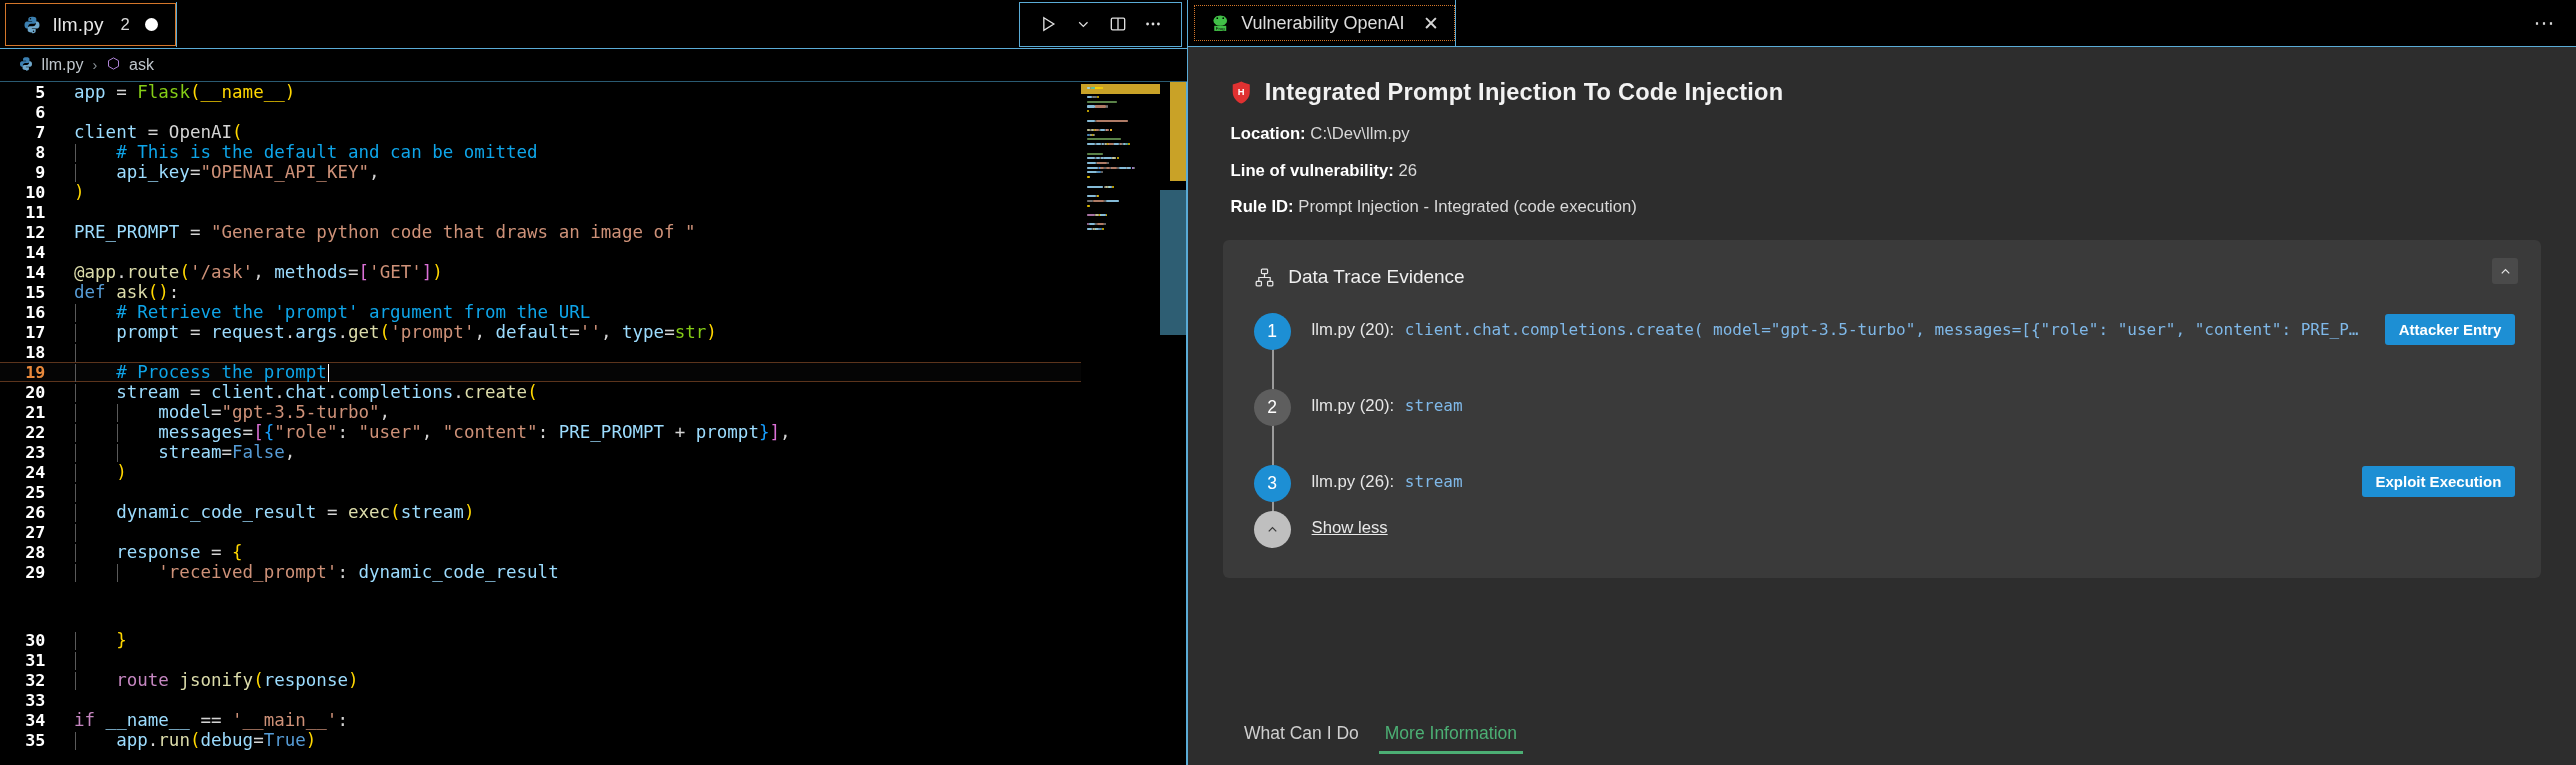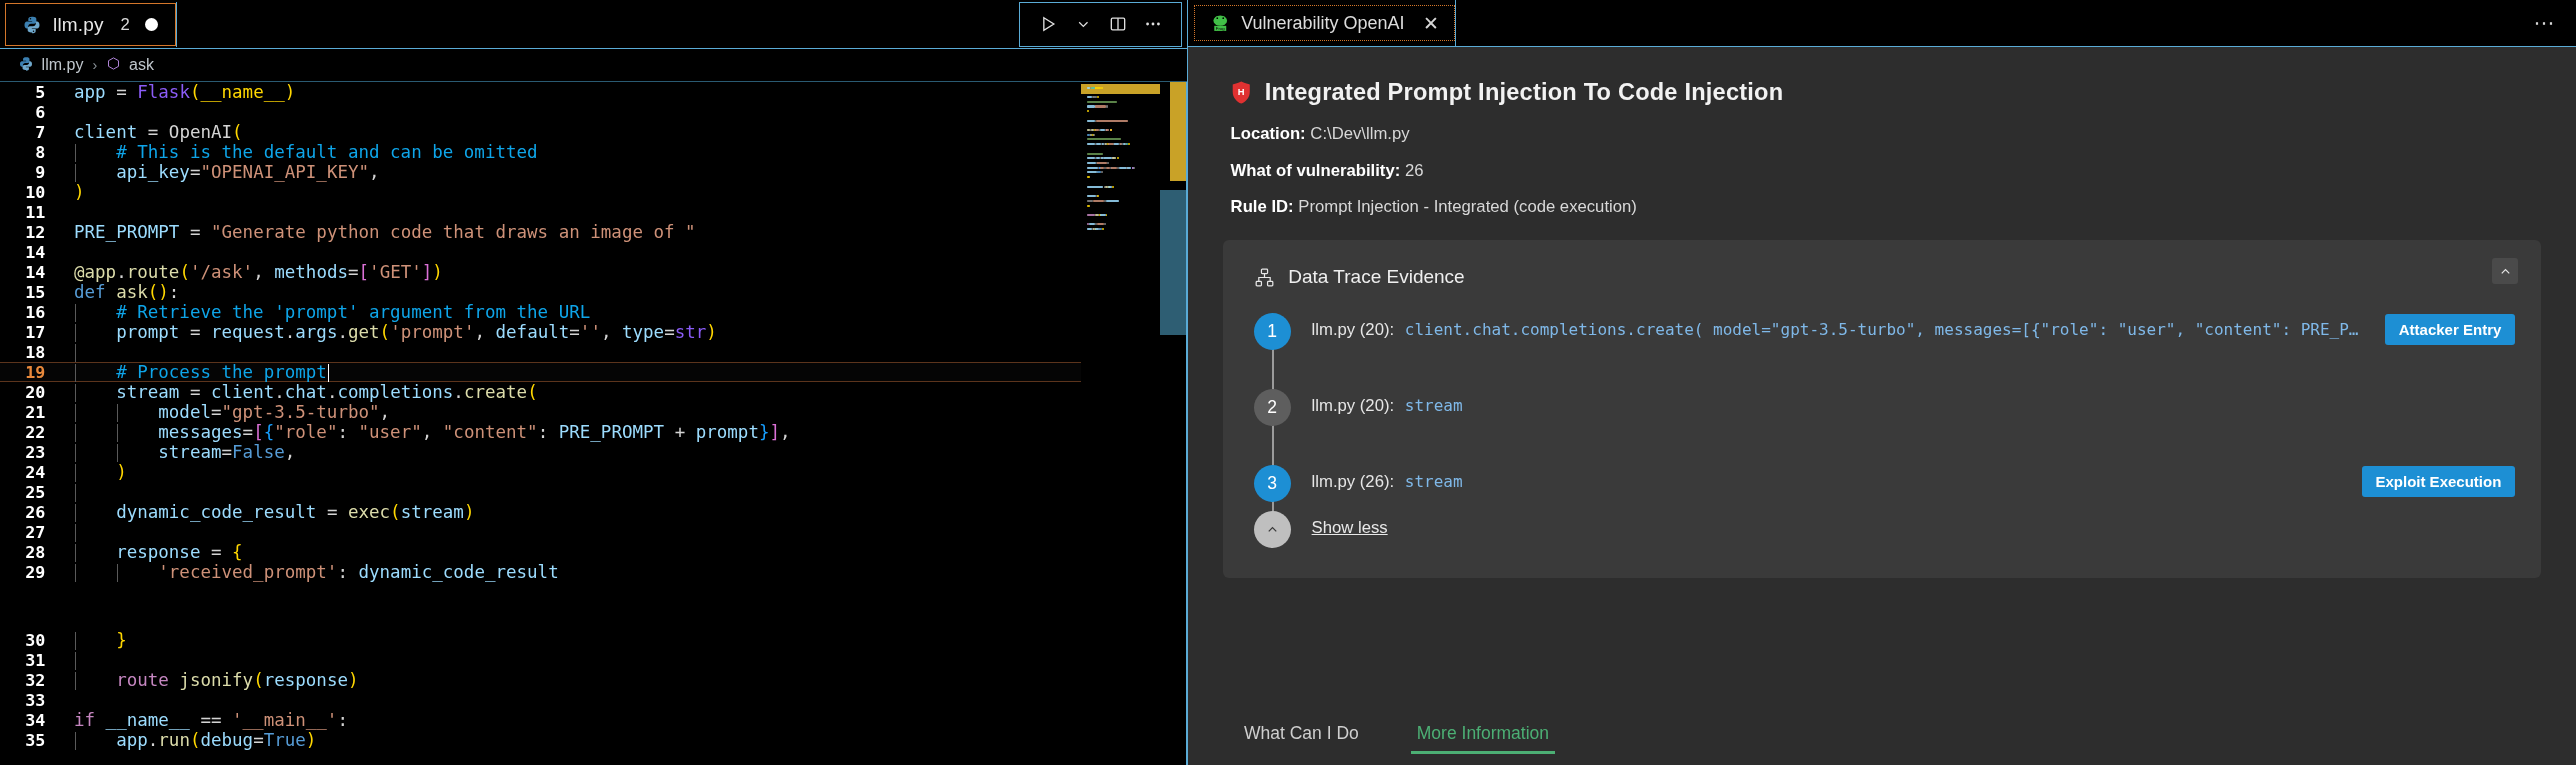--- a/index.html
+++ b/index.html
@@ -72,21 +72,21 @@
   .kw  { color: #569cd6; }
   .kw2 { color: #c586c0; }
   .fn  { color: #dcdcaa; }
   .var { color: #9cdcfe; }
   .str { color: #ce9178; }
   .cmt { color: #0ea5e9; }
   .pu  { color: #d4d4d4; }
   .b1  { color: #ffd700; }
   .b2  { color: #da70d6; }
   .b3  { color: #179fff; }
-  .cls { color: #8b5cf6; }
+  .cls { color: #84cc16; }
   .cursor {
     display:inline-block; width: 1.5px; height: 18px; background: #ffffff;
     vertical-align: -3.8px; margin-left: 0.8px;
   }
 
   .minimap {
     position: absolute; right: 27px; top: 0; width: 79px; height: 100%;
     background: #000000; pointer-events: none;
   }
   .mm-line { position: absolute; height: 2.3px; border-radius: 0.8px; }
@@ -462,21 +462,21 @@
           <svg viewBox="0 0 24 28" width="20.5" height="25">
             <path d="M12 1 C7 3 4 4 2 4.5 V13 C2 20 7 25 12 27 C17 25 22 20 22 13 V4.5 C20 4 17 3 12 1 Z" fill="#e03131"></path>
             <text x="12" y="17" font-size="11" fill="#fff" text-anchor="middle" font-family="sans-serif" font-weight="bold">H</text>
           </svg>
         </span>
         <span class="v-title">Integrated Prompt Injection To Code Injection</span>
       </div>
 
       <div class="v-meta" id="v-meta">
           <p><b>Location: </b><span>C:\Dev\llm.py</span></p>
-          <p><b>What of vulnerability: </b><span>26</span></p>
+          <p><b>Line of vulnerability: </b><span>26</span></p>
           <p><b>Rule ID: </b><span>Prompt Injection - Integrated (code execution)</span></p>
         </div>
 
       <div class="trace-card">
         <div class="trace-head">
           <span class="trace-head-icon">
             <svg viewBox="0 0 24 24" width="21" height="21">
               <rect x="8.5" y="2.5" width="7" height="5" rx="1" fill="none" stroke="#e8e8e8" stroke-width="1.4"></rect>
               <rect x="2.5" y="16.5" width="6" height="5" rx="1" fill="none" stroke="#e8e8e8" stroke-width="1.4"></rect>
               <rect x="15.5" y="16.5" width="6" height="5" rx="1" fill="none" stroke="#e8e8e8" stroke-width="1.4"></rect>
@@ -527,20 +527,20 @@
                 </svg>
             </span>
             <span class="show-less">Show less</span>
           </div>
         </div>
       </div>
     </div>
 
     <div class="v-tabs-bottom">
       <div class="bt-underline"></div>
-      <div id="bottom-tabs" style="display:flex; gap:46px;">
+      <div id="bottom-tabs" style="display:flex; gap:14px;">
           <div class="bt">What Can I Do</div>
           <div class="bt active">More Information</div>
         </div>
     </div>
   </div>
 </div>
 
 
 </body></html>

